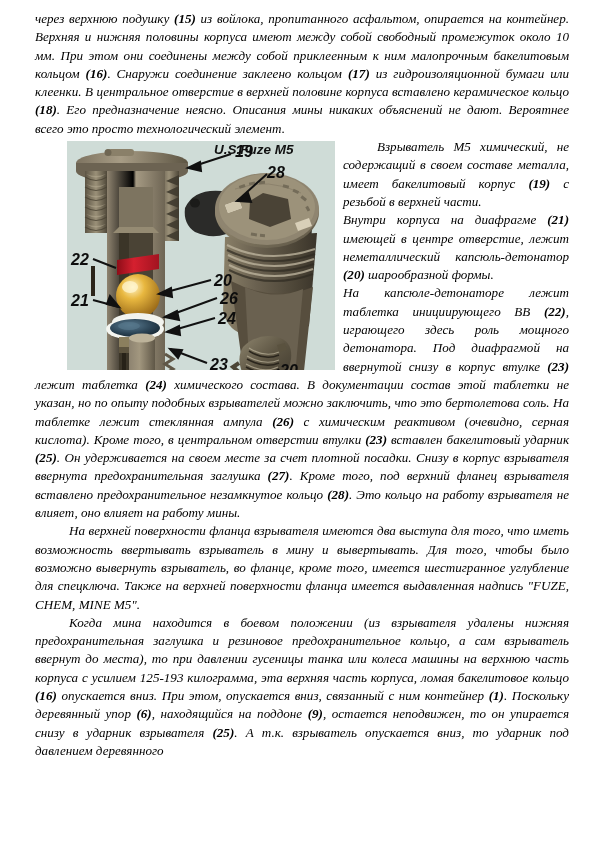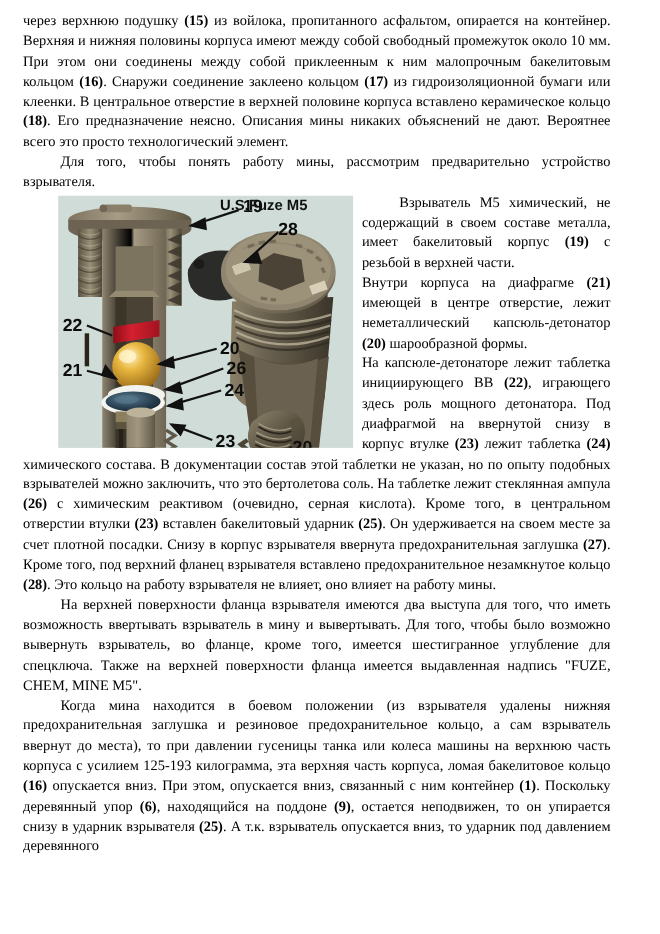--- a/index.html
+++ b/index.html
@@ -16,23 +16,24 @@
     overflow: hidden;
   }
   .page {
     position: absolute;
     left: 0; top: 0;
     width: 600px;
     height: 849px;
   }
   .content {
     position: absolute;
-    left: 21px;
+    left: 35px;
     top: 10px;
     width: 534px;
+    font-style: italic;
   }
   p.body-text {
     margin: 0;
     font-size: 13.1px;
     line-height: 18.3px;
     text-align: justify;
     text-justify: inter-word;
     hyphens: none;
   }
   p.indent { text-indent: 34px; }
@@ -90,21 +91,20 @@
 </style>
 </head>
 <body>
 
 <div class="page">
 
   <div class="content clearfix">
 
     <p class="body-text" id="p1">через верхнюю подушку <b>(15)</b> из войлока, пропитанного асфальтом, опирается на контейнер. Верхняя и нижняя половины корпуса имеют между собой свободный промежуток около 10 мм. При этом они соединены между собой приклеенным к ним малопрочным бакелитовым кольцом <b>(16)</b>. Снаружи соединение заклеено кольцом <b>(17)</b> из гидроизоляционной бумаги или клеенки. В центральное отверстие в верхней половине корпуса вставлено керамическое кольцо <b>(18)</b>. Его предназначение неясно. Описания мины никаких объяснений не дают. Вероятнее всего это просто технологический элемент.</p>
 
-    <p class="body-text indent" id="p2">Для того, чтобы понять работу мины, рассмотрим предварительно устройство взрывателя.</p>
 
     <div class="figure">
       <svg class="fig-canvas" viewBox="0 0 268 276" preserveAspectRatio="none">
         <defs>
           <linearGradient id="gBodyFace" x1="0" y1="0" x2="1" y2="0">
             <stop offset="0" stop-color="#8f8470"></stop>
             <stop offset="0.45" stop-color="#a39madd"></stop>
             <stop offset="0.5" stop-color="#a59a83"></stop>
             <stop offset="1" stop-color="#6e6554"></stop>
           </linearGradient>

